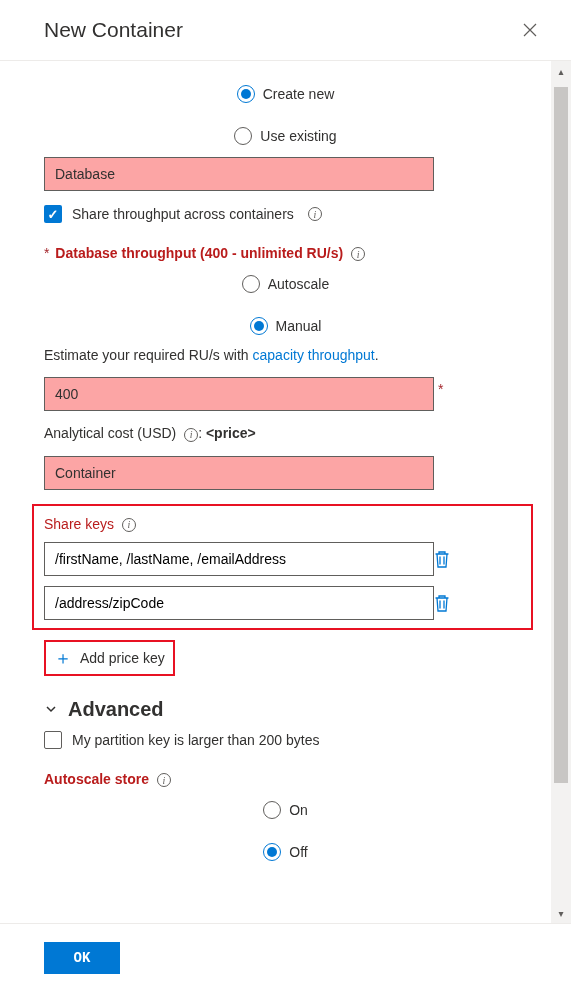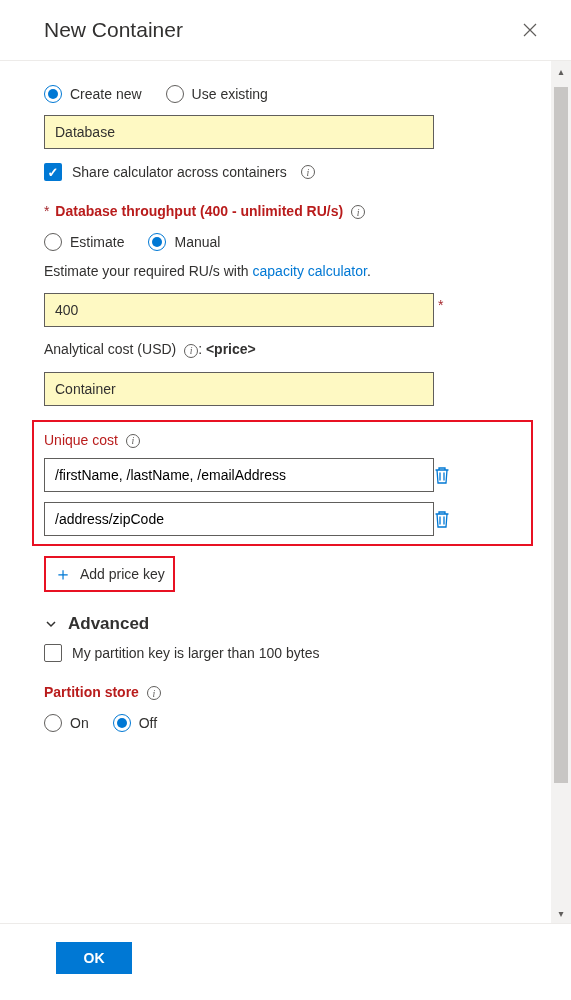--- a/index.html
+++ b/index.html
@@ -47,28 +47,28 @@
   .scrollbar {
     position: absolute;
     right: 0; top: 0; width: 20px; bottom: 0;
     background: #f3f2f1;
     display: flex; flex-direction: column; align-items:center;
   }
   .sb-btn { width:20px;height:20px;display:flex;align-items:center;justify-content:center;color:#605e5c;font-size:10px;}
   .sb-track { flex:1; width:20px; background:#f3f2f1; position:relative;}
   .sb-thumb { position:absolute; top:6px; left:3px; right:3px; bottom:120px; background:#c8c6c4; border-radius:0;}
   .row { margin-bottom: 14px; }
-  .radio-row { display:flex; gap:24px; align-items:center; margin-bottom: 12px;}
+  .radio-row { display:flex; gap:24px; align-items:center; margin-bottom: 12px; flex-direction: column;}
   .radio { display:flex; align-items:center; gap:8px; cursor:pointer;}
   .radio .circ { width:18px;height:18px;border:1px solid #605e5c;border-radius:50%;display:flex;align-items:center;justify-content:center;}
   .radio.sel .circ { border-color:#0078d4; border-width:1px;}
   .radio.sel .dot { width:10px;height:10px;background:#0078d4;border-radius:50%;}
   .text-input {
     width: 390px; height:34px; border:1px solid #605e5c; padding:0 10px;
-    font-size:14px; font-family:inherit; color:#323130; background:#fef9c3;
+    font-size:14px; font-family:inherit; color:#323130; background:#fca5a5;
   }
   .text-input::placeholder { color:#323130; }
   .check-row { display:flex; align-items:center; gap:10px;}
   .checkbox { width:18px;height:18px;background:#0078d4;border-radius:2px;display:flex;align-items:center;justify-content:center;}
   .checkbox.empty { background:#fff;border:1px solid #605e5c;}
   .check-mark { color:#fff; font-size:13px; font-weight:bold;}
   .label-bold { font-weight:600; color:#b91c1c; font-size:14px;}
   .req { color:#a4262c; margin-right:2px;}
   .info-icon { display:inline-flex; width:14px;height:14px;border:1px solid #605e5c;border-radius:50%;font-size:10px;align-items:center;justify-content:center;margin-left:4px;vertical-align:middle; cursor:pointer;}
   .info-icon::before{content:"i"; font-style:italic; font-family:serif; color:#605e5c;}
@@ -77,30 +77,29 @@
   .rus-row { display:flex; align-items:flex-start; gap:4px;}
   .highlight-box { border:2px solid #e81123; padding:10px 10px 8px 10px; margin-left:-12px; margin-right:-6px;}
   .hb2 { border:2px solid #e81123; display:inline-block; padding:4px 8px; margin-top:10px;}
   .uk-row { display:flex; align-items:center; gap:0; margin-top:10px;}
   .uk-input { flex:0 0 390px; height:34px; border:1px solid #605e5c; padding:0 10px; font-size:14px; font-family:inherit;}
   .trash { color:#0078d4; cursor:pointer; }
   .add-key { display:flex; align-items:center; gap:8px; color:#323130; cursor:pointer;}
   .plus { color:#0078d4; font-size:18px; font-weight:300;}
   .adv-row { display:flex;align-items:center;gap:10px; margin-top:22px; margin-bottom:10px;}
   .chev { transform: rotate(0deg);}
-  .adv-title { font-weight:600; font-size:17px;}
+  .adv-title { font-weight:600; font-size:20px;}
   .footer {
     padding: 18px 44px 26px 44px;
     border-top: 1px solid #edebe9;
   }
   .ok-btn {
     background:#0078d4; color:#fff; border:none; padding: 8px 26px;
-    font-size:14px; font-weight:600; cursor:pointer; font-family:Liberation Sans, sans-serif;
+    font-size:14px; font-weight:600; cursor:pointer; font-family:Liberation Mono, monospace;
     min-width:76px;
-    margin-left:12px;
   }
   svg { display:block; }
 </style>
 </head>
 <body>
 
 <div class="panel">
 
   <div class="header">
     <div class="header-title">New Container</div>
@@ -130,65 +129,65 @@
       </div>
 
       <div class="row">
         <input class="text-input" value="Database" style="">
       </div>
 
       <div class="check-row row">
         <div class="checkbox">
           <span class="check-mark">✓</span>
         </div>
-        <span>Share calculator across containers</span>
+        <span>Share throughput across containers</span>
         <span class="info-icon"></span>
       </div>
 
       <div class="row" style="margin-top:22px;">
         <span class="req">*</span>
         <span class="label-bold">Database throughput (400 - unlimited RU/s)</span>
         <span class="info-icon"></span>
       </div>
 
       <div class="radio-row row">
         <div class="radio">
           <div class="circ"></div>
-          <span>Estimate</span>
+          <span>Autoscale</span>
         </div>
         <div class="radio sel">
           <div class="circ">
               <div class="dot"></div>
             </div>
           <span>Manual</span>
         </div>
       </div>
 
       <div class="row desc">
-        <span>Estimate your required RU/s with </span><span class="link">capacity calculator</span><span>.</span>
+        <span>Estimate your required RU/s with </span><span class="link">capacity throughput</span><span>.</span>
       </div>
 
       <div class="rus-row row">
         <input class="text-input" value="400" style="">
         <span class="req" style="margin-top:4px;">*</span>
       </div>
 
       <div class="row desc">
         <span>Analytical cost (USD) </span><span class="info-icon"></span><span>: </span><b>&lt;price&gt;</b>
       </div>
 
       <div class="row">
         <input class="text-input" value="Container" style="">
       </div>
 
 
       
       <div class="highlight-box">
         <div>
-          <span class="label-bold" style="font-weight:400;">Unique cost</span>
+          <span class="label-bold" style="font-weight:400;">Share keys</span>
           <span class="info-icon"></span>
         </div>
         <div class="uk-row">
           <input class="uk-input" value="/firstName, /lastName, /emailAddress" style="">
           <span class="trash">
             <svg width="16" height="18" viewBox="0 0 16 18">
                 <path d="M2 4h12M5 4V2h6v2M3 4l1 13h8l1-13M6 7v7M10 7v7" stroke="#0078d4" stroke-width="1.3" fill="none" stroke-linecap="round"></path>
               </svg>
           </span>
         </div>
@@ -211,25 +210,25 @@
 
       
       <div class="adv-row">
         <svg class="chev" width="14" height="14" viewBox="0 0 14 14">
             <path d="M3 5l4 4 4-4" stroke="#323130" stroke-width="1.5" fill="none"></path>
           </svg>
         <span class="adv-title">Advanced</span>
       </div>
       <div class="check-row row">
         <div class="checkbox empty"></div>
-        <span>My partition key is larger than 100 bytes</span>
+        <span>My partition key is larger than 200 bytes</span>
       </div>
 
       <div class="row" style="margin-top:22px;">
-        <span class="label-bold">Partition store</span>
+        <span class="label-bold">Autoscale store</span>
         <span class="info-icon"></span>
       </div>
       <div class="radio-row">
         <div class="radio">
           <div class="circ"></div>
           <span>On</span>
         </div>
         <div class="radio sel">
           <div class="circ">
               <div class="dot"></div>

